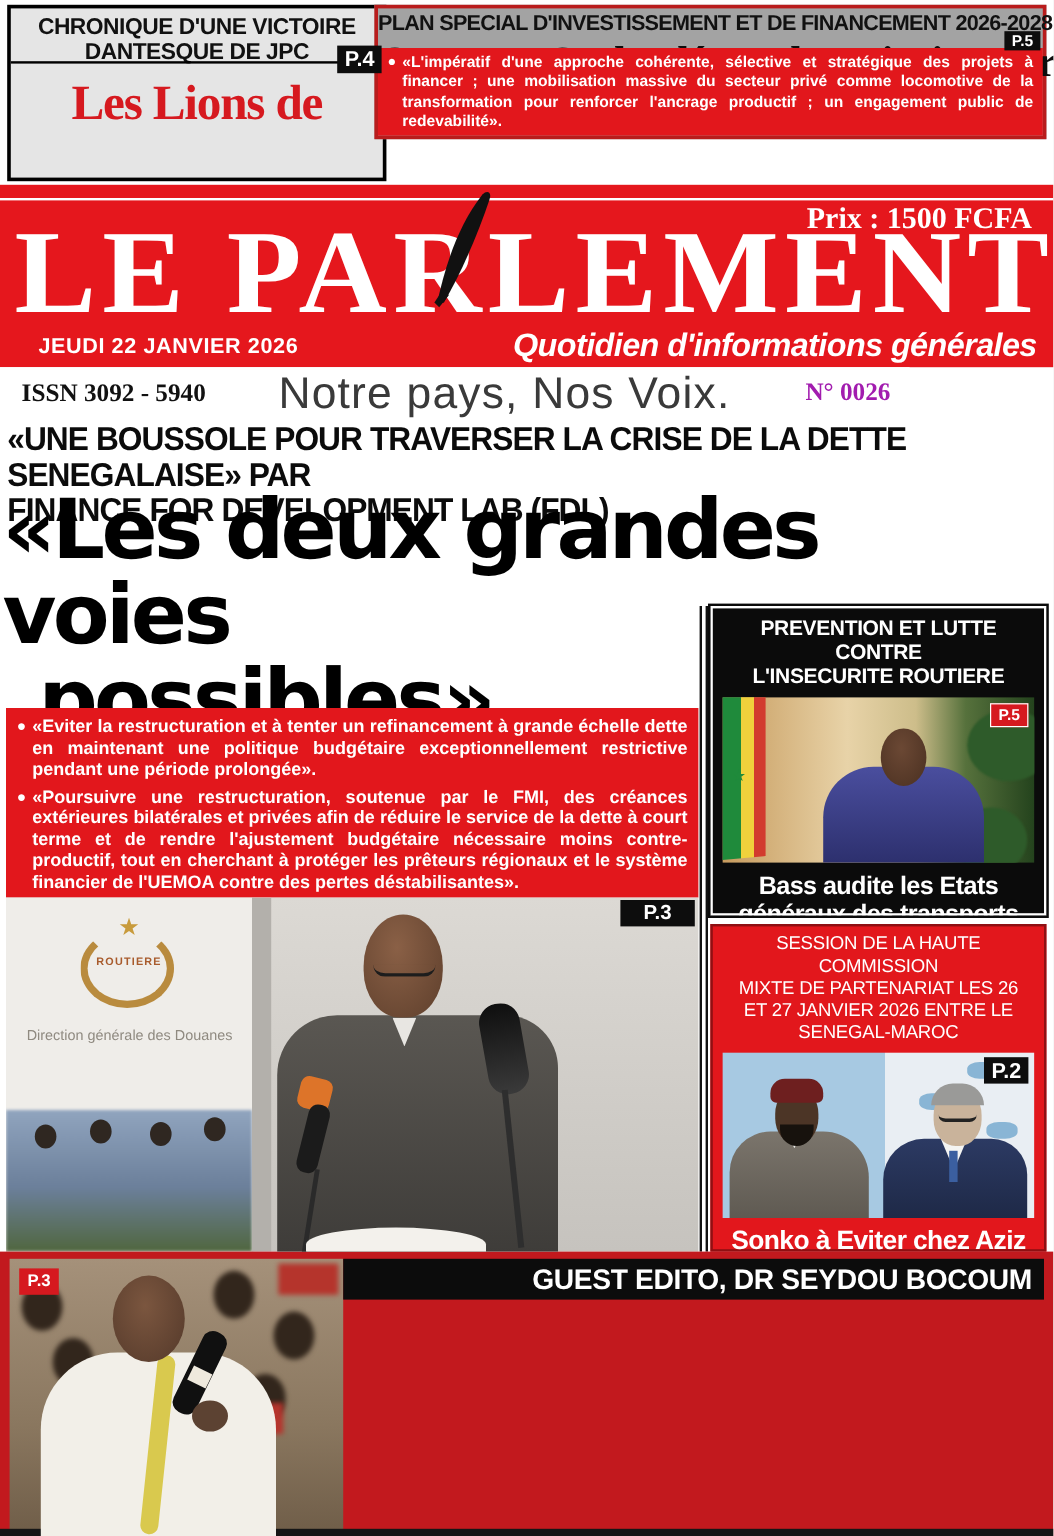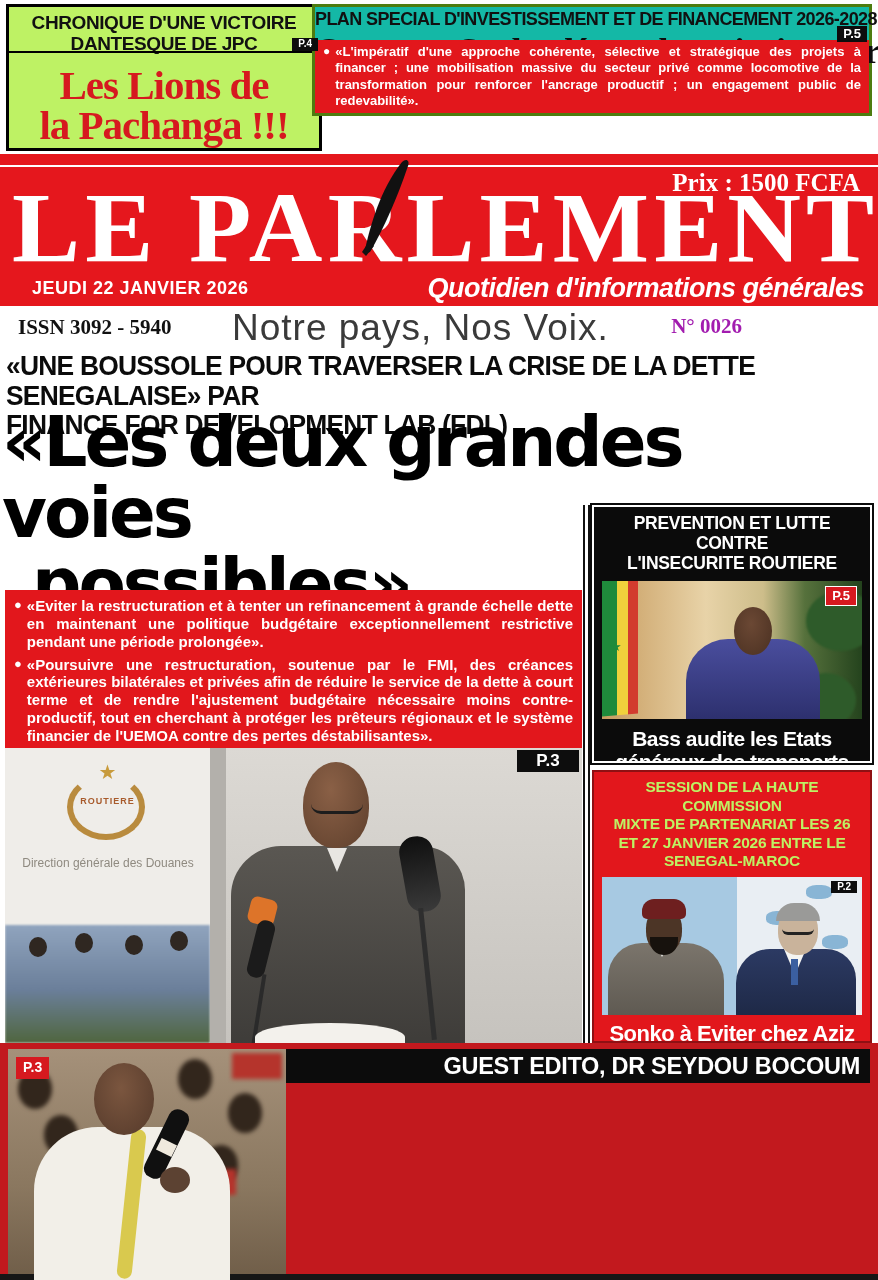--- a/index.html
+++ b/index.html
@@ -1,27 +1,27 @@
 <!DOCTYPE html>
 <html><head>
 <meta charset="utf-8">
 <style>
   * { margin:0; padding:0; box-sizing:border-box; }
   body { background:#e9e9e9; font-family:"Liberation Sans", sans-serif; }
   .page { position:relative; width:878px; height:1280px; background:#fff; overflow:hidden; margin:0 auto; }
 
   
-  .box-left { position:absolute; left:6px; top:4px; width:316px; height:147px; background:#bef264; border:3px solid #000; }
+  .box-left { position:absolute; left:6px; top:4px; width:316px; height:147px; background:#e5e5e5; border:3px solid #000; }
   .box-left .kicker { font-weight:bold; font-size:19px; line-height:1.12; text-align:center; padding-top:5px; letter-spacing:-0.4px; color:#111; }
   .box-left .rule { position:absolute; left:0; right:0; top:44px; height:2px; background:#000; }
-  .badge-dark { background:#0d0d0d; color:#fff; font-weight:bold; font-size:10px; padding:0 6px; line-height:1.25; }
+  .badge-dark { background:#0d0d0d; color:#fff; font-weight:bold; font-size:18px; padding:0 6px; line-height:1.25; }
   .box-left .badge { position:absolute; right:1px; top:31px; z-index:2; }
   .box-left .headline { color:#d6191f; font-family:"Liberation Serif", serif; font-weight:bold; font-size:41px; line-height:0.98; text-align:center; margin-top:10px; letter-spacing:-1px; }
 
-  .box-right { position:absolute; left:312px; top:4px; width:560px; height:112px; background:#14b8a6; border:3px solid #4d7c0f; }
+  .box-right { position:absolute; left:312px; top:4px; width:560px; height:112px; background:#a3a3a3; border:3px solid #b91c1c; }
   .box-right .kicker { font-weight:bold; font-size:18px; text-align:center; padding-top:2px; letter-spacing:-0.6px; color:#111; white-space:nowrap; }
   .box-right .badge { position:absolute; right:2px; top:19px; font-size:13px; z-index:2; }
   .box-right .headline { font-family:"Liberation Serif", serif; font-weight:bold; font-size:36px; text-align:center; letter-spacing:-1.5px; line-height:1; margin-top:3px; color:#0d0d0d; white-space:nowrap; }
   .box-right .quote { position:absolute; left:0; right:0; bottom:0; background:#e2171c; color:#fff; font-weight:bold; font-size:13px; line-height:1.25; padding:4px 8px; display:flex; }
   .box-right .quote .b { margin-right:5px; font-size:12px; }
   .box-right .quote .t { text-align:justify; }
 
   
   .masthead { position:absolute; left:0; top:154px; width:878px; height:152px; background:#e5171d; }
   .mh-line { position:absolute; top:11px; left:0; right:0; height:2px; background:#fff; }
@@ -78,21 +78,21 @@
   .flag { position:absolute; left:0; top:0; width:36px; height:100%; background:linear-gradient(90deg,#1f8a3b 0 42%,#f0d13c 42% 72%,#d23b2e 72% 100%); transform:skewY(-5deg) translateY(-4px); }
   .flag-star { position:absolute; left:8px; top:58px; color:#1f8a3b; font-size:13px; }
   .leaf { position:absolute; background:#2e5b2a; border-radius:50%; filter:blur(1px); }
   .p1-body { position:absolute; left:84px; bottom:0; width:134px; height:80px; background:linear-gradient(180deg,#4a4e9e,#2d306e); border-radius:42px 42px 0 0; }
   .p1-head { position:absolute; left:132px; bottom:64px; width:38px; height:48px; background:radial-gradient(ellipse at 45% 35%,#6b4834,#4a3021); border-radius:50%; }
   .badge-red { background:#d6191f; color:#fff; font-weight:bold; font-size:13px; padding:0 6px; line-height:1.4; }
   .p1-badge { position:absolute; right:5px; top:5px; border:1px solid #fff; }
   .card1 .caption { color:#fff; font-weight:900; font-size:21px; text-align:center; line-height:1.12; padding-top:8px; letter-spacing:-0.5px; }
 
   .card2 { position:absolute; left:592px; top:770px; width:280px; height:273px; background:#e2171c; border:2px solid #8f1013; }
-  .card2 .header { color:#bef264; font-weight:700; font-size:15.5px; text-align:center; line-height:1.2; padding:6px 2px 3px; letter-spacing:-0.2px; }
+  .card2 .header { color:#ffffff; font-weight:400; font-size:15.5px; text-align:center; line-height:1.2; padding:6px 2px 3px; letter-spacing:-0.2px; }
   .c2bg { position:absolute; inset:0; background:linear-gradient(90deg,#a7c9e2 0 52%,#e9eef3 52% 100%); }
   .wall-dot { position:absolute; width:26px; height:14px; background:#5f9dc8; border-radius:40%; opacity:0.7; }
   .p2a-body { position:absolute; left:6px; bottom:0; width:116px; height:72px; background:linear-gradient(180deg,#7b756c,#5f5a52); border-radius:34px 38px 0 0; }
   .p2a-collar { position:absolute; left:52px; bottom:58px; width:16px; height:16px; background:#f0efec; clip-path:polygon(0 0,100% 0,50% 100%); }
   .p2a-head { position:absolute; left:44px; bottom:62px; width:36px; height:46px; background:#4c3526; border-radius:46%; }
   .p2a-beard { position:absolute; left:48px; bottom:60px; width:28px; height:18px; background:#17120d; border-radius:0 0 14px 14px; }
   .p2a-hat { position:absolute; left:40px; bottom:96px; width:44px; height:20px; background:#6e1f1f; border-radius:12px 12px 5px 5px; }
   .p2b-body { position:absolute; right:6px; bottom:0; width:120px; height:66px; background:linear-gradient(180deg,#2c3a63,#1e2947); border-radius:34px 30px 0 0; }
   .p2b-shirt { position:absolute; right:56px; bottom:40px; width:22px; height:26px; background:#f4f4f2; clip-path:polygon(0 0,100% 0,50% 100%); }
   .p2b-tie { position:absolute; right:64px; bottom:30px; width:7px; height:26px; background:#3b5fa0; }
@@ -125,21 +125,20 @@
 
   <div class="box-left">
     <div class="kicker">
       <div>CHRONIQUE D'UNE VICTOIRE</div>
       <div>DANTESQUE DE JPC</div>
     </div>
     <div class="rule"></div>
     <div class="badge badge-dark">P.4</div>
     <div class="headline">
       <div>Les Lions de</div>
-      <div>la Pachanga !!!</div>
     </div>
   </div>
 
   <div class="box-right">
     <div class="kicker">PLAN SPECIAL D'INVESTISSEMENT ET DE FINANCEMENT 2026-2028</div>
     <div class="badge badge-dark">P.5</div>
     <div class="headline">Ousmane Sonko dégage les principes directeurs</div>
     <div class="quote">
       <span class="b">●</span>
       <span class="t">«L'impératif d'une approche cohérente, sélective et stratégique des projets à financer ; une mobilisation massive du secteur privé comme locomotive de la transformation pour renforcer l'ancrage productif ; un engagement public de redevabilité».</span>

